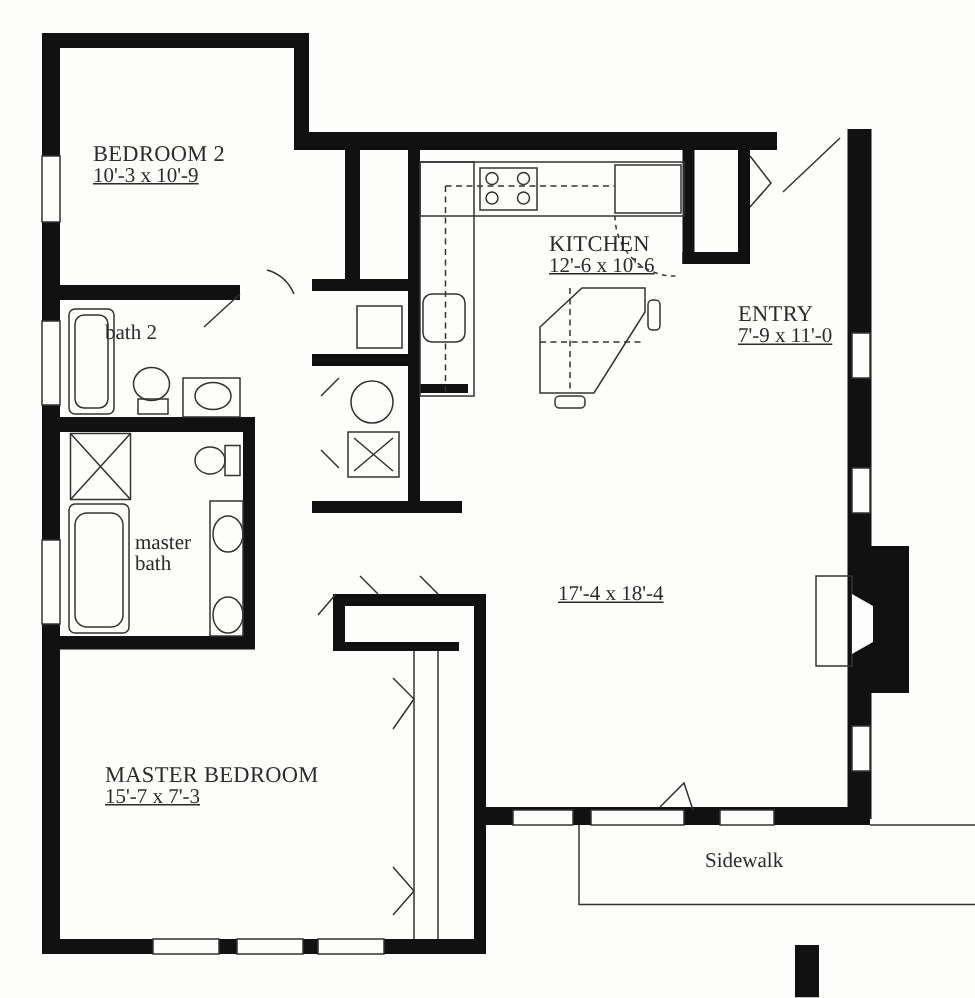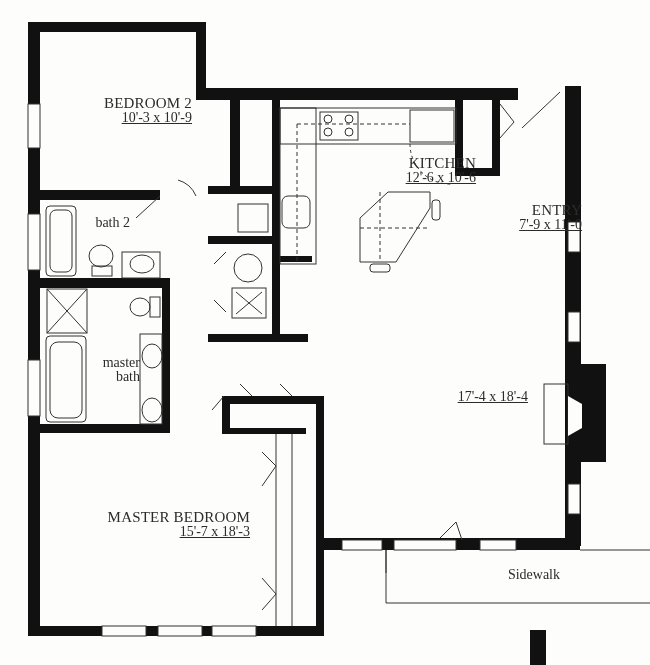--- a/index.html
+++ b/index.html
@@ -1,18 +1,18 @@
 <!DOCTYPE html>
 <html><head>
 <meta charset="utf-8">
 <style>
   html,body{margin:0;padding:0;background:#fdfdfb;}
   body{width:650px;height:665px;position:relative;overflow:hidden;font-family:"Liberation Serif","DejaVu Serif",serif;color:#2a2a2a;}
   #plan{position:absolute;left:0;top:0;}
-  .lbl{position:absolute;text-align:right;line-height:1.0;color:#2b2b2b;white-space:nowrap;}
+  .lbl{position:absolute;text-align:left;line-height:1.0;color:#2b2b2b;white-space:nowrap;}
   .lbl .n{font-size:15px;letter-spacing:0.2px;}
   .lbl .d{font-size:14px;text-decoration:underline;}
   .small{font-size:14px;}
 </style>
 </head>
 <body>
 
 <svg id="plan" width="650" height="665" viewBox="0 0 650 665" xmlns="http://www.w3.org/2000/svg">
   <g fill="#111">
 
@@ -143,29 +143,29 @@
   <div class="d">10'-3 x 10'-9</div>
 </div>
 <div class="lbl" style="left:318px;top:156px;width:110px;padding-left:48px;">
   <div class="n">KITCHEN</div>
   <div class="d">12'-6 x 10'-6</div>
 </div>
 <div class="lbl" style="left:492px;top:203px;width:90px;">
   <div class="n">ENTRY</div>
   <div class="d">7'-9 x 11'-0</div>
 </div>
-<div class="lbl small" style="left:80px;top:216px;width:50px;">
+<div class="lbl small" style="left:70px;top:216px;width:50px;">
   <div>bath 2</div>
 </div>
 <div class="lbl small" style="left:90px;top:356px;width:50px;">
   <div>master</div>
   <div>bath</div>
 </div>
 <div class="lbl" style="left:372px;top:390px;width:156px;">
   <div class="d">17'-4 x 18'-4</div>
 </div>
 <div class="lbl" style="left:70px;top:510px;width:180px;">
   <div class="n">MASTER BEDROOM</div>
-  <div class="d">15'-7 x 18'-3</div>
+  <div class="d">15'-7 x 7'-3</div>
 </div>
 <div class="lbl small" style="left:470px;top:568px;width:90px;">
   <div>Sidewalk</div>
 </div>
 
 </body></html>

